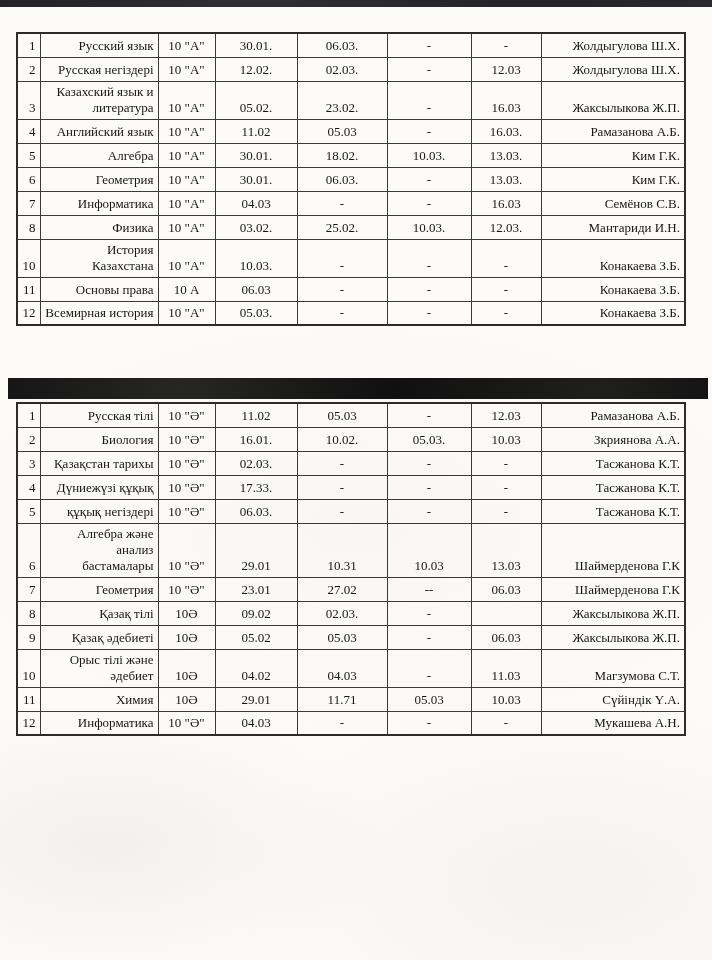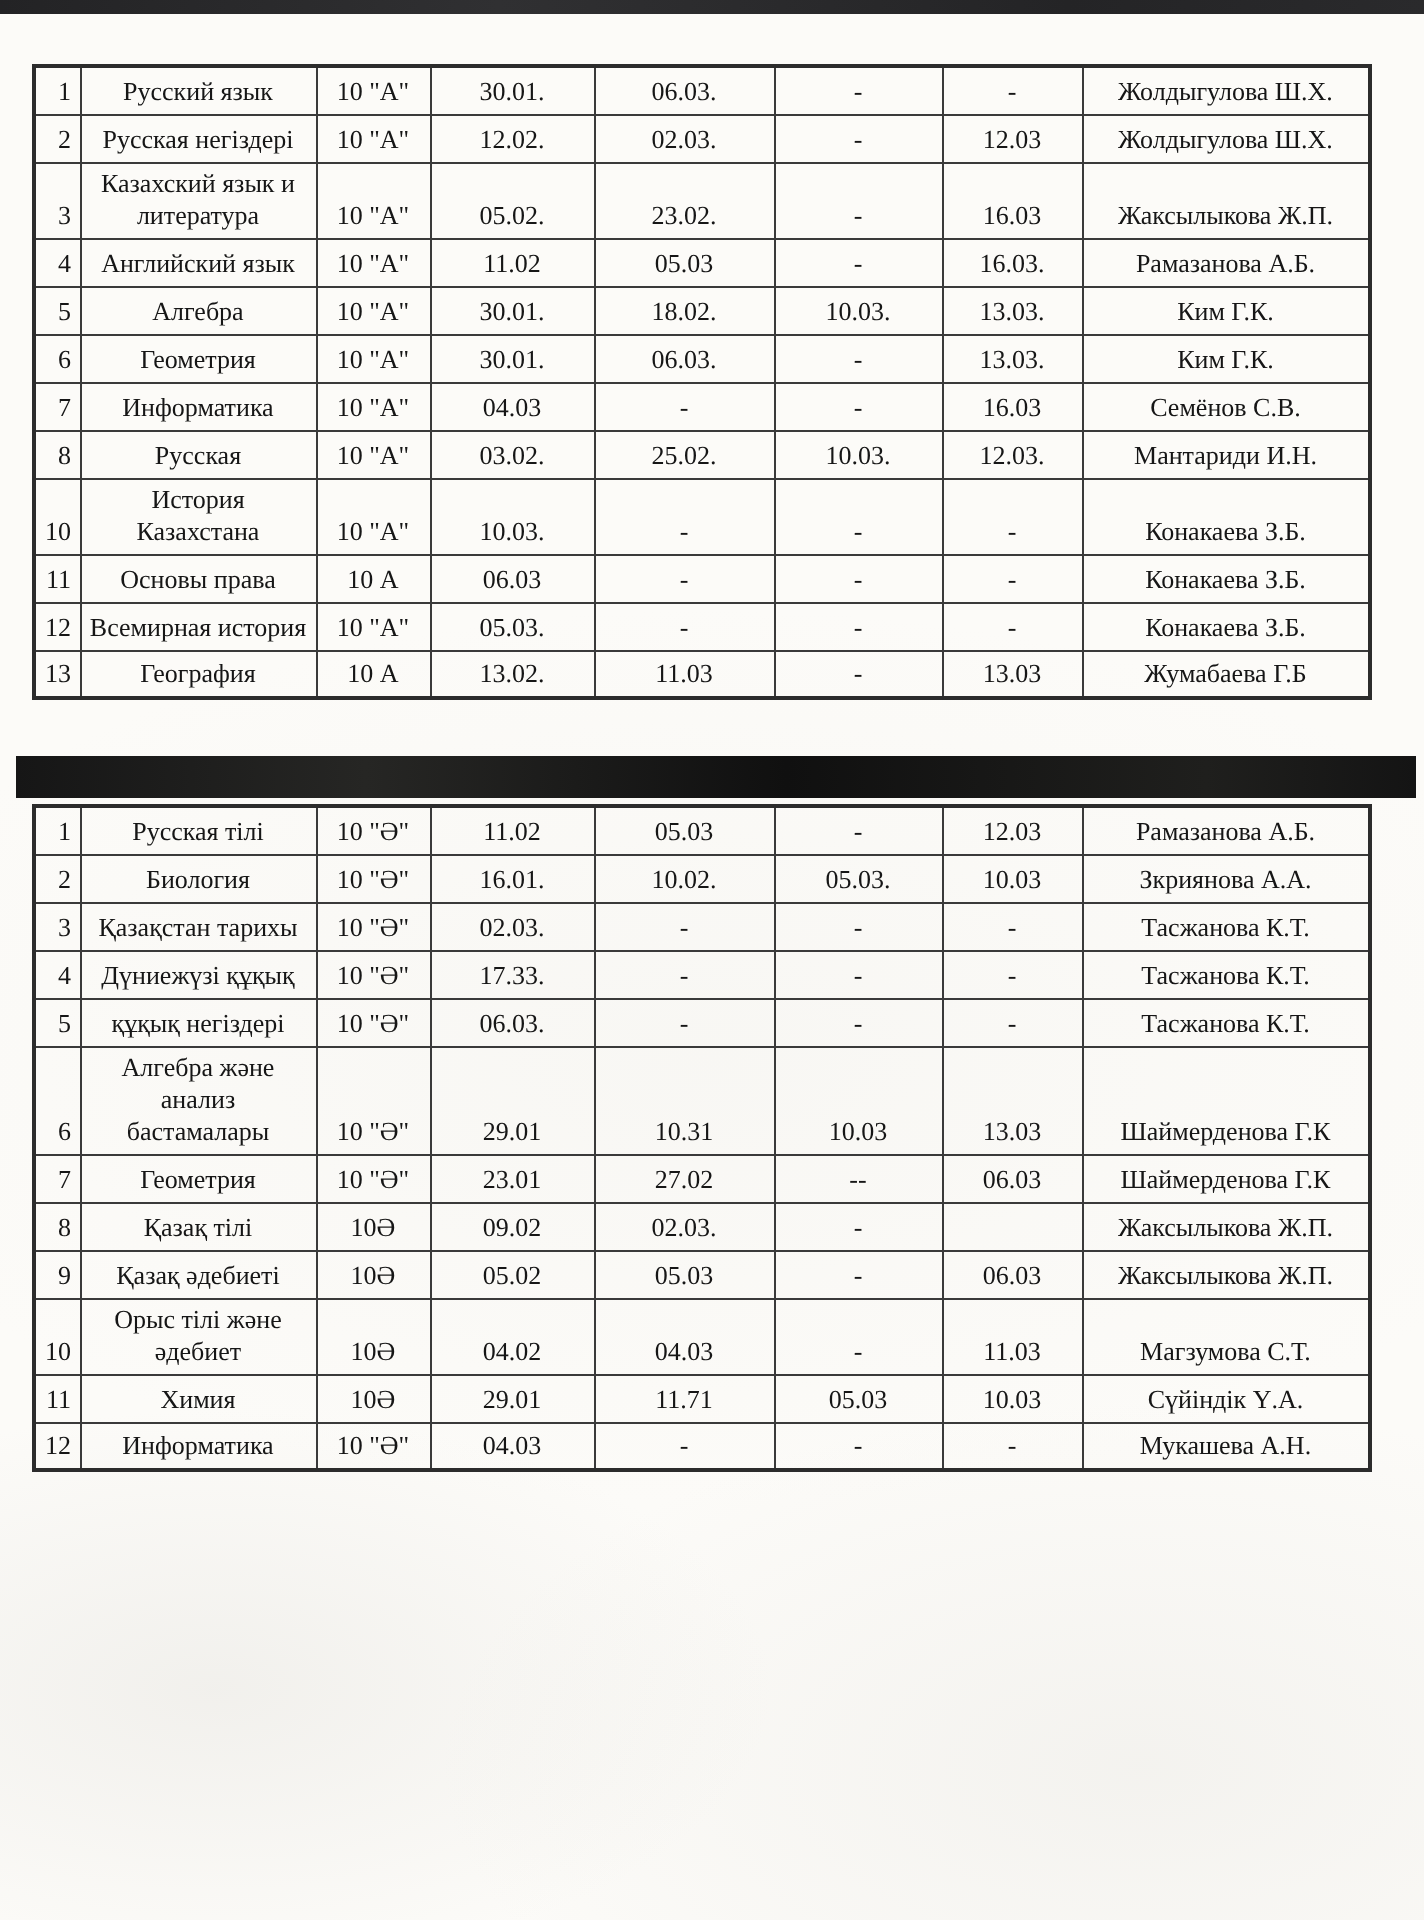--- a/index.html
+++ b/index.html
@@ -31,21 +31,21 @@
     vertical-align:bottom;
     padding:2px 4px 3px 4px;
     overflow:hidden;
     color:#161616;
   }
   table.sched tr{height:24px;}
   #table-10a{position:absolute;top:32px;left:16px;}
   #table-10ae{position:absolute;top:402px;left:16px;}
   .c-num{text-align:right;padding-right:3px;padding-left:1px;}
   .c-center{text-align:center;}
-  .c-left{text-align:center;margin-top:32px;}
+  .c-left{text-align:right;margin-top:32px;}
   col.w-num{width:23px;}
   col.w-subject{width:118px;}
   col.w-grade{width:57px;}
   col.w-d1{width:82px;}
   col.w-d2{width:90px;}
   col.w-d3{width:84px;}
   col.w-d4{width:70px;}
   col.w-teacher{width:144px;}
 </style>
 </head>
@@ -130,21 +130,21 @@
         <td class="c-left">Информатика</td>
         <td class="c-center">10 "А"</td>
         <td class="c-center">04.03</td>
         <td class="c-center">-</td>
         <td class="c-center">-</td>
         <td class="c-center">16.03</td>
         <td class="c-left">Семёнов С.В.</td>
       </tr>
       <tr>
         <td class="c-num">8</td>
-        <td class="c-left">Русская</td>
+        <td class="c-left">Физика</td>
         <td class="c-center">10 "А"</td>
         <td class="c-center">03.02.</td>
         <td class="c-center">25.02.</td>
         <td class="c-center">10.03.</td>
         <td class="c-center">12.03.</td>
         <td class="c-left">Мантариди И.Н.</td>
       </tr>
       <tr>
         <td class="c-num">10</td>
         <td class="c-left">История Казахстана</td>
@@ -167,30 +167,20 @@
       </tr>
       <tr>
         <td class="c-num">12</td>
         <td class="c-left">Всемирная история</td>
         <td class="c-center">10 "А"</td>
         <td class="c-center">05.03.</td>
         <td class="c-center">-</td>
         <td class="c-center">-</td>
         <td class="c-center">-</td>
         <td class="c-left">Конакаева З.Б.</td>
-      </tr>
-      <tr>
-        <td class="c-num">13</td>
-        <td class="c-left">География</td>
-        <td class="c-center">10 А</td>
-        <td class="c-center">13.02.</td>
-        <td class="c-center">11.03</td>
-        <td class="c-center">-</td>
-        <td class="c-center">13.03</td>
-        <td class="c-left">Жумабаева Г.Б</td>
       </tr>
     </tbody>
 </table>
 
 <div class="separator-band"></div>
 
 <table class="sched" id="table-10ae">
   <colgroup>
     <col class="w-num">
       <col class="w-subject">

